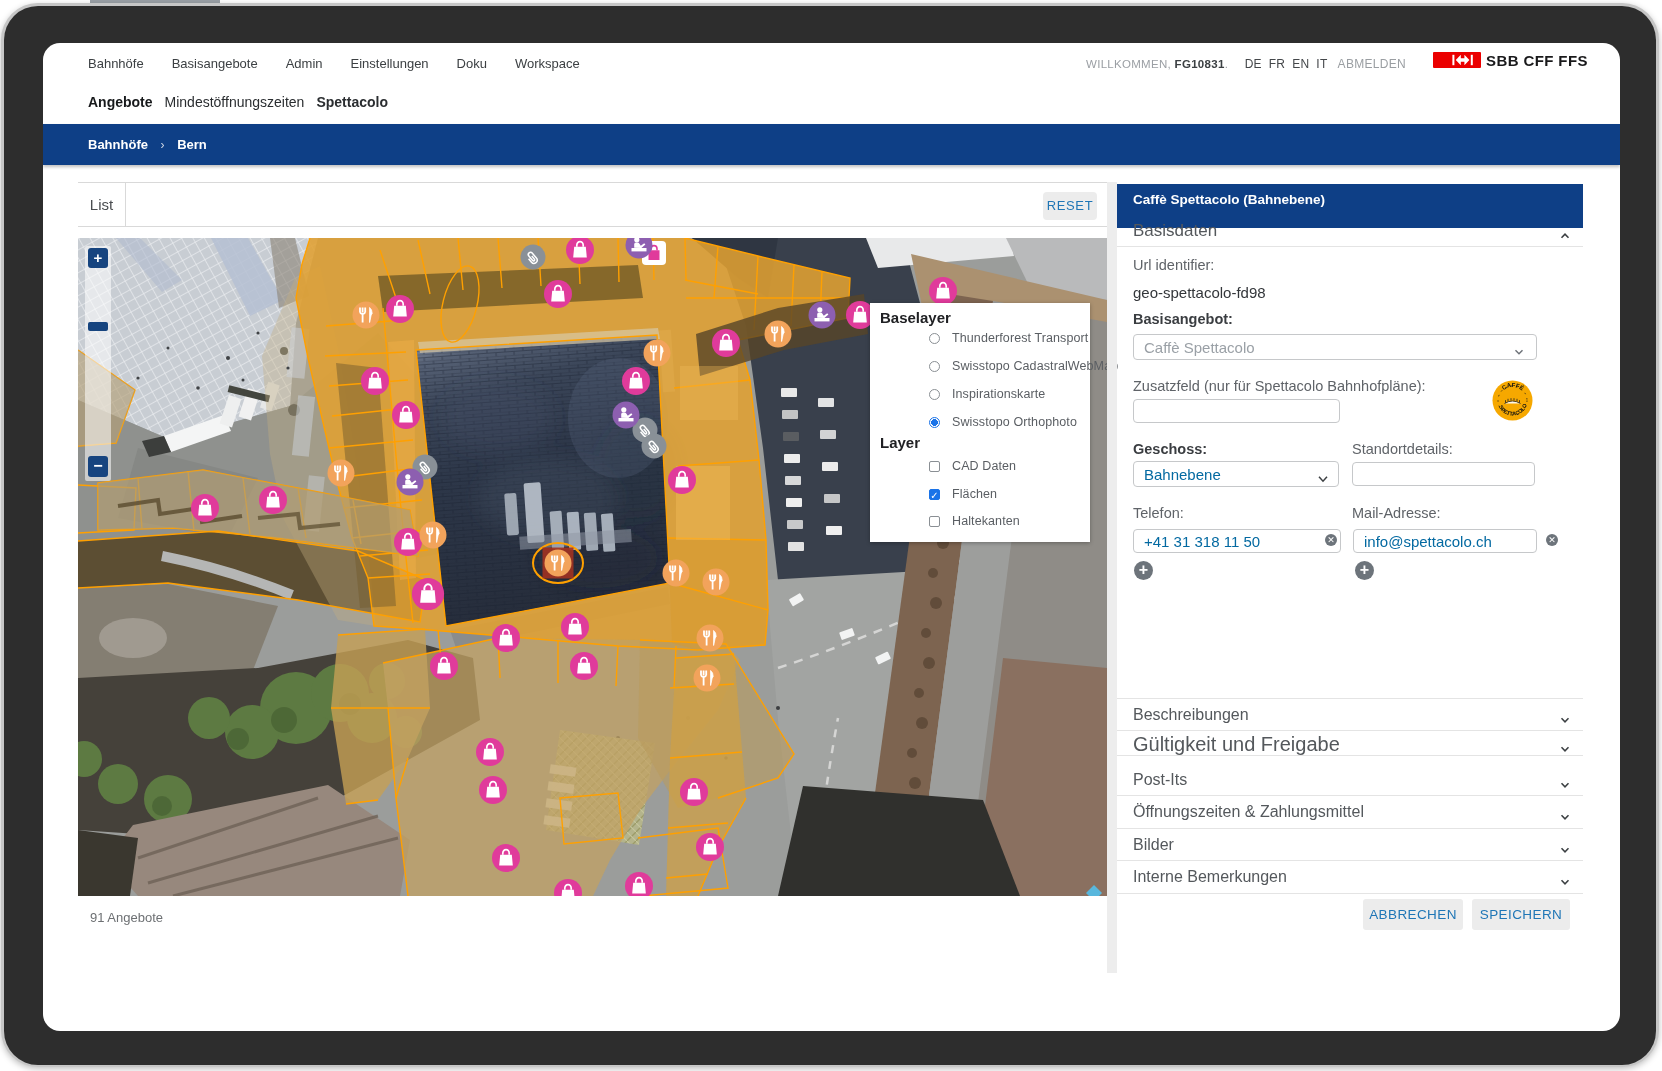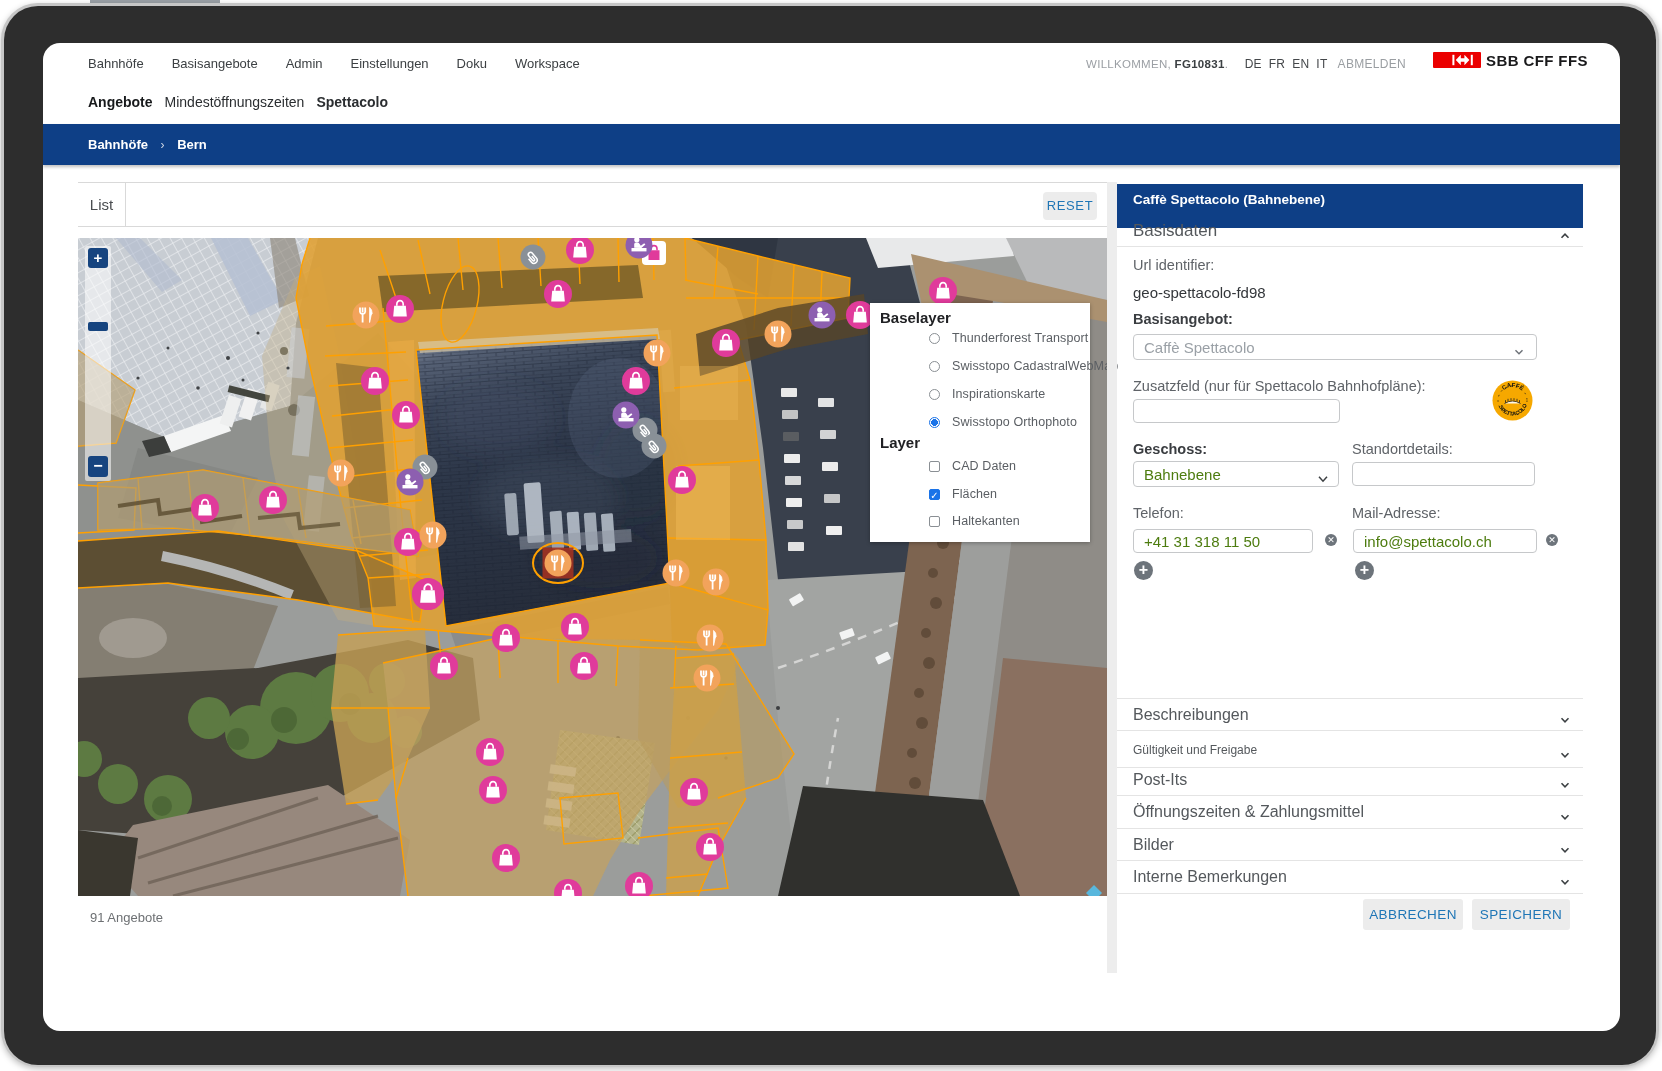--- a/index.html
+++ b/index.html
@@ -31,21 +31,21 @@
   
   #panel { left:1074px; top:141px; width:466px; }
   #phead { position:absolute; left:0; top:0; width:466px; height:44px; background:#0e3f86; color:#fff; font-weight:bold; font-size:13.5px; line-height:32px; padding-left:16px; }
   .sect { position:absolute; left:0; width:466px; font-size:17px; color:#54585c; border-bottom:1px solid #e4e4e4; }
   .sect .t { position:absolute; left:16px; top:50%; transform:translateY(-50%); }
   .chev { position:absolute; right:13px; top:50%; width:10px; height:10px; }
   .lbl { position:absolute; font-size:14.5px; color:#5f6368; }
   .lblb { position:absolute; font-size:14.5px; color:#3a3d41; font-weight:bold; }
   .val { position:absolute; font-size:15px; color:#33363a; }
   .inp { position:absolute; border:1px solid #c6c8ca; border-radius:4px; background:#fff; }
-  .inp .tx { position:absolute; left:10px; top:50%; transform:translateY(-50%); font-size:15px; color:#4d7c0f; white-space:nowrap; }
+  .inp .tx { position:absolute; left:10px; top:50%; transform:translateY(-50%); font-size:15px; color:#0369a1; white-space:nowrap; }
   .inp .gr { color:#9aa0a6; }
   .gbtn { position:absolute; border-radius:50%; background:#6d747b; color:#fff; text-align:center; }
   .btn { position:absolute; height:31px; background:#ececec; border-radius:3px; color:#1f76b6; font-size:13.5px; letter-spacing:.4px; text-align:center; line-height:31px; }
   .blrow { position:absolute; left:17px; height:22px; display:flex; align-items:center;margin-left:42px; }
   .radio { width:11px; height:11px; border:1.5px solid #8a8f94; border-radius:50%; display:inline-block; }
   .radio.sel { border-color:#1a73e8; background:radial-gradient(circle, #1a73e8 0 3.2px, #fff 3.3px); }
   .cbox { width:11px; height:11px; border:1.5px solid #8a8f94; border-radius:2px; display:inline-block; font-size:10px; line-height:11px; text-align:center; color:#fff; }
   .cbox.chk { background:#1a73e8; border-color:#1a73e8; }
   .bltx { margin-left:12px; white-space:nowrap; letter-spacing:0.1px; font-size:12.5px; color:#5a5e63; }
 </style>
@@ -484,37 +484,37 @@
       <div class="lbl" style="left:235px;top:257px;">Standortdetails:</div>
       <div class="inp" style="left:16px;top:277px;width:206px;height:26px;">
           <span class="tx">Bahnebene</span>
         <svg class="chev" style="right:10px;" viewBox="0 0 10 10">
             <path d="M1 2.8 5 7.2 9 2.8" fill="none" stroke="#3c4043" stroke-width="1.5"></path>
           </svg>
         </div>
       <div class="inp" style="left:235px;top:278px;width:183px;height:24px;"></div>
       <div class="lbl" style="left:16px;top:321px;">Telefon:</div>
       <div class="lbl" style="left:235px;top:321px;">Mail-Adresse:</div>
-      <div class="inp" style="left:16px;top:345px;width:180px;height:24px;">
+      <div class="inp" style="left:16px;top:345px;width:208px;height:24px;">
           <span class="tx">+41 31 318 11 50</span>
         </div>
       <div class="gbtn" style="left:208px;top:350px;width:12px;height:12px;font-size:9px;line-height:12px;">✕</div>
       <div class="inp" style="left:236px;top:345px;width:184px;height:24px;">
           <span class="tx">info@spettacolo.ch</span>
         </div>
       <div class="gbtn" style="left:429px;top:350px;width:12px;height:12px;font-size:9px;line-height:12px;">✕</div>
       <div class="gbtn" style="left:17px;top:377px;width:19px;height:19px;font-size:16px;line-height:18px;font-weight:bold;">+</div>
       <div class="gbtn" style="left:238px;top:377px;width:19px;height:19px;font-size:16px;line-height:18px;font-weight:bold;">+</div>
       <div class="sect" style="top:514px;height:33px;border-top:1px solid #e4e4e4;font-size:16px;">
           <span class="t">Beschreibungen</span>
         <svg class="chev" viewBox="0 0 10 10">
             <path d="M1.5 3.2 5 6.8 8.5 3.2" fill="none" stroke="#3c4043" stroke-width="1.5"></path>
           </svg>
         </div>
-      <div class="sect" style="top:548px;height:36px;font-size:12px;">
+      <div class="sect" style="top:548px;height:24px;font-size:20px;">
           <span class="t">Gültigkeit und Freigabe</span>
         <svg class="chev" viewBox="0 0 10 10">
             <path d="M1.5 3.2 5 6.8 8.5 3.2" fill="none" stroke="#3c4043" stroke-width="1.5"></path>
           </svg>
         </div>
       <div class="sect" style="top:580px;height:32px;font-size:16px;">
           <span class="t">Post-Its</span>
         <svg class="chev" viewBox="0 0 10 10">
             <path d="M1.5 3.2 5 6.8 8.5 3.2" fill="none" stroke="#3c4043" stroke-width="1.5"></path>
           </svg>

